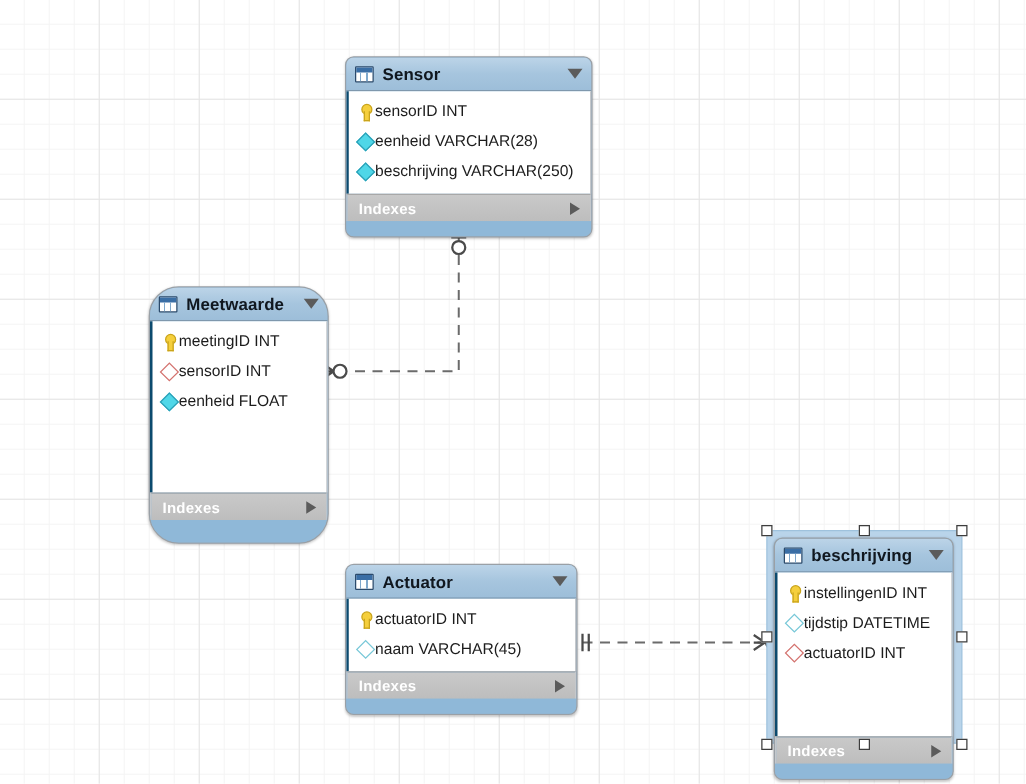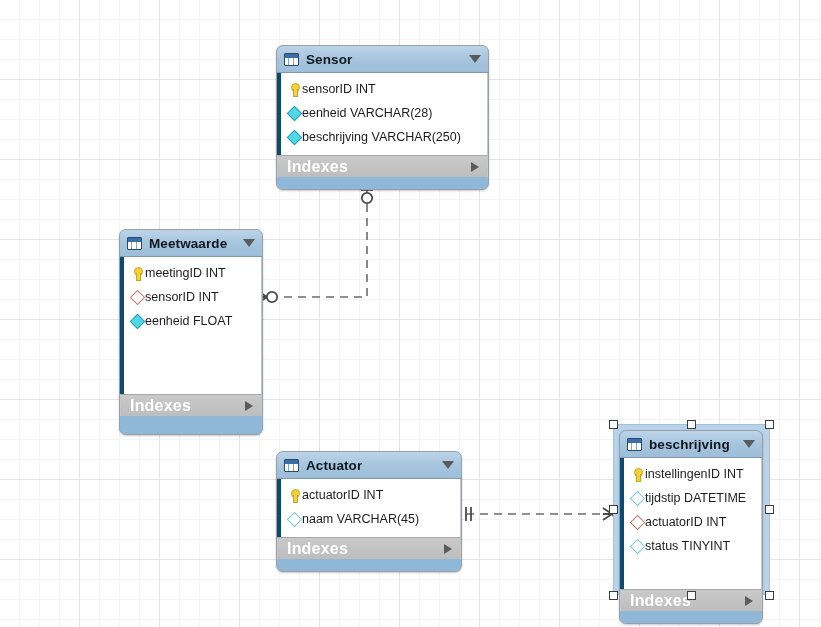--- a/index.html
+++ b/index.html
@@ -79,21 +79,21 @@
   .tbl-caret {
     width: 0; height: 0;
     flex: 0 0 auto;
     border-left: 6px solid transparent;
     border-right: 6px solid transparent;
     border-top: 8px solid #5b5b5b;
     margin-left: 6px;
   }
   .tbl-body {
     background: #ffffff;
-    border-left: 4px solid #0c4a6e;
+    border-left: 2px solid #0c4a6e;
     border-right: 1px solid #c4c8cc;
     padding: 4px 0 3px 0;
   }
   .col-row {
     display: flex;
     align-items: center;
     height: 24px;
     padding-left: 6px;
     white-space: nowrap;
   }
@@ -121,21 +121,21 @@
   .tbl-index {
     height: 22px;
     display: flex; align-items: center;
     padding: 0 8px 0 9px;
     background: linear-gradient(to bottom, #c9c9c9 0%, #bdbdbd 100%);
     border-top: 1px solid #a8a8a8;
     border-left: 1px solid #c4c8cc;
     border-right: 1px solid #c4c8cc;
   }
   .tbl-index-label {
-    font-size: 16px; font-weight: bold; color: #ffffff;
+    font-size: 12px; font-weight: bold; color: #ffffff;
     flex: 1 1 auto; letter-spacing:.2px;
   }
   .tbl-index-caret {
     width:0;height:0;
     border-top: 5px solid transparent;
     border-bottom: 5px solid transparent;
     border-left: 8px solid #5b5b5b;
   }
   .tbl-footer { height: 12px; background: #8fb8d8; }
 
@@ -176,21 +176,21 @@
       <line x1="466" y1="507" x2="466" y2="521" stroke="#4a4a4a" stroke-width="1.8"></line>
       <line x1="471" y1="507" x2="471" y2="521" stroke="#4a4a4a" stroke-width="1.8"></line>
 
       <path d="M 612,514 L 603,508 M 612,514 L 603,520 M 612,514 L 603,514" fill="none" stroke="#4a4a4a" stroke-width="1.8"></path>
       <circle cx="618" cy="514" r="5.2" fill="#ffffff" stroke="#4a4a4a" stroke-width="1.8"></circle>
     </g>
   </svg>
 
   <div class="sel-frame" style="left:613px; top:424px; width:157px; height:171px;"></div>
 
-  <div class="table-fig" style="left:276px; top:45px; width:213px;">
+  <div class="table-fig" style="left:276px; top:45px; width:198px;">
     <div class="tbl-header">
       <span class="tbl-icon"></span>
       <span class="tbl-title">Sensor</span>
       <span class="tbl-caret"></span>
     </div>
     <div class="tbl-body" style="height:82px;">
       <div class="col-row">
         <span class="col-ico">
             <span class="ic-key"></span>
           </span>
@@ -209,21 +209,21 @@
         <span class="col-label">beschrijving VARCHAR(250)</span>
       </div>
     </div>
     <div class="tbl-index">
       <span class="tbl-index-label">Indexes</span>
       <span class="tbl-index-caret"></span>
     </div>
     <div class="tbl-footer"></div>
   </div>
 
-  <div class="table-fig" style="left:119px; top:229px; width:144px;">
+  <div class="table-fig" style="left:119px; top:229px; width:144px;border-radius:24px;">
     <div class="tbl-header">
       <span class="tbl-icon"></span>
       <span class="tbl-title">Meetwaarde</span>
       <span class="tbl-caret"></span>
     </div>
     <div class="tbl-body" style="height:137px;">
       <div class="col-row">
         <span class="col-ico">
             <span class="ic-key"></span>
           </span>
@@ -293,26 +293,20 @@
         <span class="col-ico">
             <span class="ic-dia red" style="background:#ffffff;border-color:#78c8d8;"></span>
           </span>
         <span class="col-label">tijdstip DATETIME</span>
       </div>
       <div class="col-row">
         <span class="col-ico">
             <span class="ic-dia red"></span>
           </span>
         <span class="col-label">actuatorID INT</span>
-      </div>
-      <div class="col-row">
-        <span class="col-ico">
-            <span class="ic-dia red" style="background:#ffffff;border-color:#78c8d8;"></span>
-          </span>
-        <span class="col-label">status TINYINT</span>
       </div>
     </div>
     <div class="tbl-index">
       <span class="tbl-index-label">Indexes</span>
       <span class="tbl-index-caret"></span>
     </div>
     <div class="tbl-footer"></div>
   </div>
 
   <div class="handle" style="left:609px;  top:420px;"></div>

